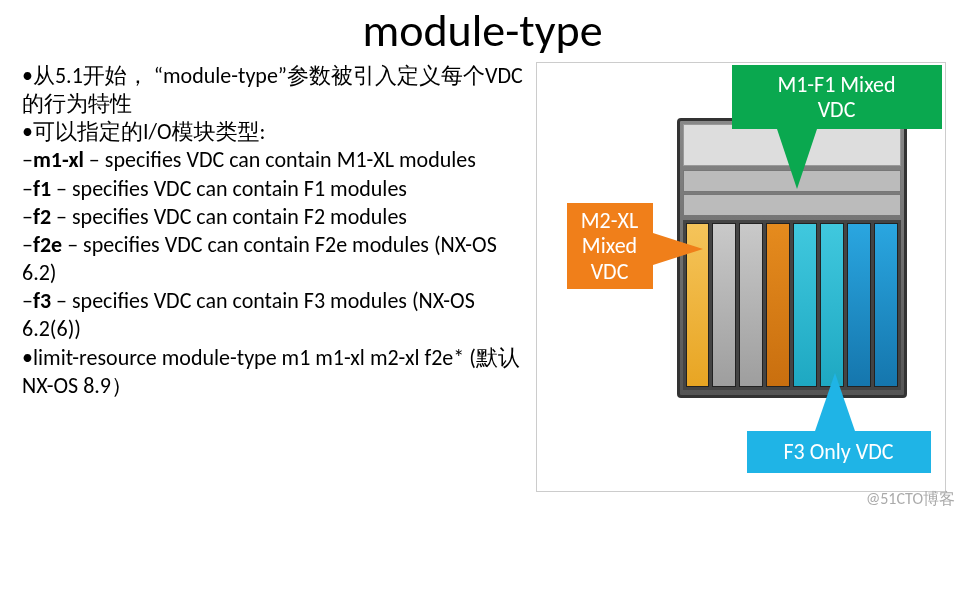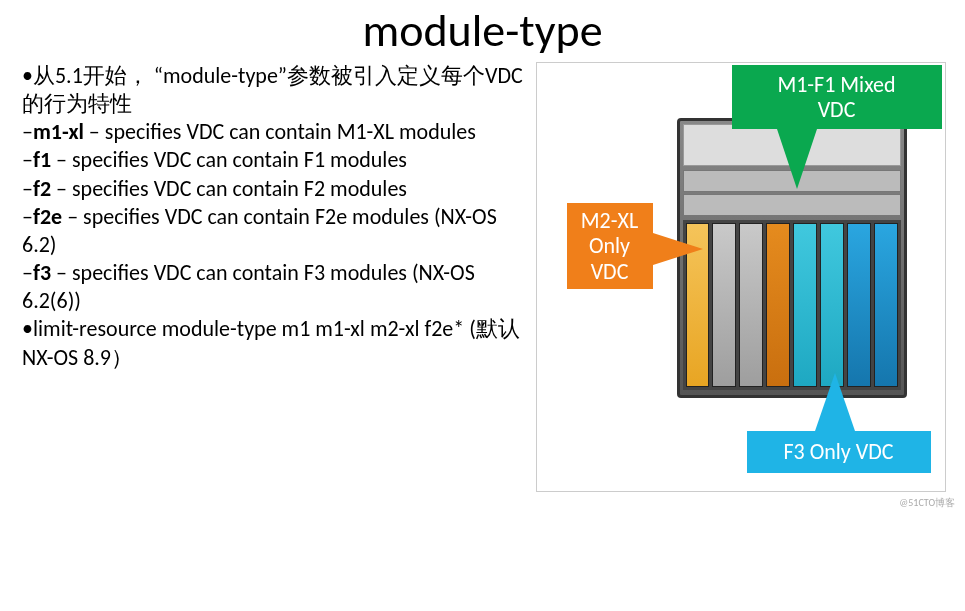--- a/index.html
+++ b/index.html
@@ -26,35 +26,36 @@
   .slot.teal   { background: linear-gradient(#40c8de,#1ea8c2); }
   .slot.blue   { background: linear-gradient(#2aa6e0,#1576ad); }
   .callout { position: absolute; color: #fff; text-align: center; display: flex; flex-direction: column; align-items: center; justify-content: center; font-size: 22px; line-height: 1.15; padding: 4px 8px; font-weight: 400; }
   .callout.green  { background: #0aa84f; width: 210px; height: 64px; left: 195px; top: 2px; }
   .callout.orange { background: #f07f1a; width: 86px; height: 86px; left: 30px; top: 140px; }
   .callout.blue   { background: #1fb4e6; width: 184px; height: 42px; left: 210px; top: 368px; }
   .tri { position: absolute; width: 0; height: 0; }
   .tri.green  { left: 240px; top: 66px;  border-left: 20px solid transparent; border-right: 20px solid transparent; border-top: 60px solid #0aa84f; }
   .tri.orange { left: 116px; top: 170px; border-top: 16px solid transparent; border-bottom: 16px solid transparent; border-left: 50px solid #f07f1a; }
   .tri.blue   { left: 278px; top: 310px; border-left: 20px solid transparent; border-right: 20px solid transparent; border-bottom: 58px solid #1fb4e6; }
-  .watermark { position: absolute; right: 10px; bottom: 6px; color: #aaa; font-size: 10px; }
+  .watermark { position: absolute; right: 10px; bottom: 6px; color: #aaa; font-size: 16px; }
 </style>
 </head>
 <body>
 
 <div class="container">
 
   <div class="title">module-type</div>
 
   <div class="cols">
 
     <div class="left">
       <p>
         <span>•从5.1开始， “</span><span>module-type</span><span>”参数被引入定义每个VDC的行为特性</span>
       </p>
+      <p>•可以指定的I/O模块类型:</p>
       <p><span>–</span><strong>m1-xl</strong><span> – specifies VDC can contain M1-XL modules</span></p>
       <p><span>–</span><strong>f1</strong><span> – specifies VDC can contain F1 modules</span></p>
       <p><span>–</span><strong>f2</strong><span> – specifies VDC can contain F2 modules</span></p>
       <p><span>–</span><strong>f2e</strong><span> – specifies VDC can contain F2e modules (NX-OS 6.2)</span></p>
       <p><span>–</span><strong>f3</strong><span> – specifies VDC can contain F3 modules (NX-OS 6.2(6))</span></p>
       <p>•limit-resource module-type m1 m1-xl m2-xl f2e* (默认 NX-OS 8.9）</p>
     </div>
 
     <div class="right">
       <div class="figwrap">
@@ -79,21 +80,21 @@
         <div class="tri green"></div>
         <div class="tri orange"></div>
         <div class="tri blue"></div>
 
         <div class="callout green">
           <span>M1-F1 Mixed</span>
           <span>VDC</span>
         </div>
         <div class="callout orange">
           <span>M2-XL</span>
-          <span>Only</span>
+          <span>Mixed</span>
           <span>VDC</span>
         </div>
         <div class="callout blue">
           <span>F3 Only VDC</span>
         </div>
 
       </div>
     </div>
 
   </div>

